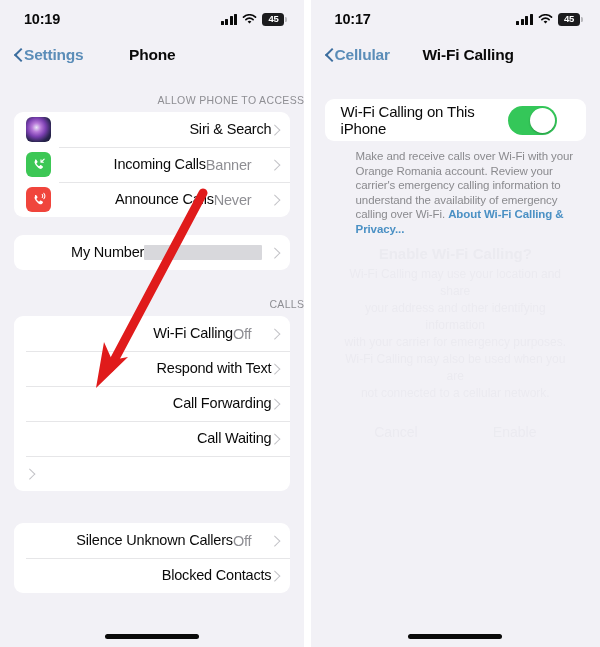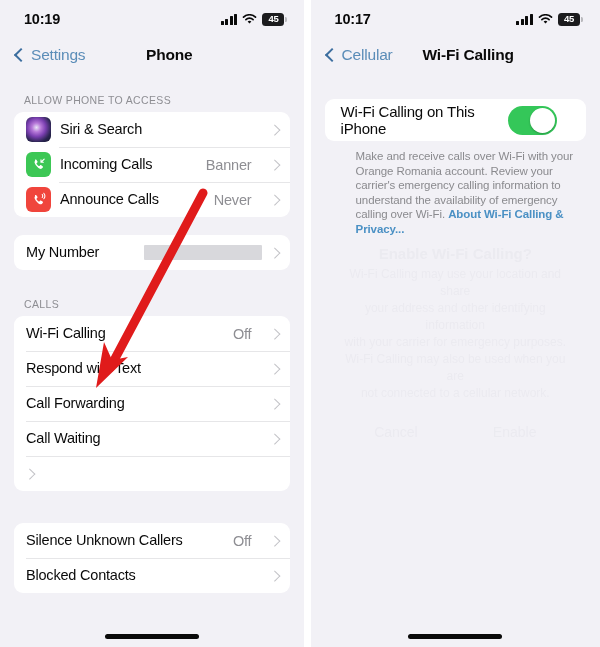--- a/index.html
+++ b/index.html
@@ -18,21 +18,21 @@
     height: 647px;
     background: #ffffff;
   }
 
   .phone {
     position: relative;
     height: 647px;
     background: #F2F1F6;
     overflow: hidden;
   }
-  .phone.left  { width: 345px; }
+  .phone.left  { width: 345px; text-align: right; }
   .gap { width: 7px; height: 647px; background: #ffffff; }
   .phone.right { width: 328px; }
 
   
   .statusbar {
     height: 38px;
     display: flex;
     align-items: center;
     justify-content: space-between;
     padding: 0 20px 0 24px;
@@ -91,22 +91,23 @@
   .navbar {
     height: 34px;
     display: flex;
     align-items: center;
     padding: 0 14px;
     position: relative;
   }
   .backbtn {
     display: flex;
     align-items: center;
-    gap: 7px;
+    gap: 0;
     cursor: pointer;
+    font-weight: bold;
   }
   .chev-back {
     width: 10px; height: 17px;
     position: relative;
     flex: none;
   }
   .chev-back:before {
     content: "";
     position: absolute;
     left: 2px; top: 3px;
@@ -120,21 +121,21 @@
     color: #5b8db8;
     letter-spacing: -0.2px;
   }
   .nav-title {
     position: absolute;
     font-size: 15.5px;
     font-weight: bold;
     color: #0a0a0a;
     letter-spacing: -0.2px;
   }
-  .phone.left  .nav-title { left: 146px; }
+  .phone.left  .nav-title { left: 129px; }
   .phone.right .nav-title { left: 112px; }
 
   
   .group-header {
     font-size: 10.5px;
     color: #8e8e93;
     letter-spacing: 0.35px;
     padding: 0 0 6px 24px;
   }
   .gh-spacer-top { height: 22px; }

